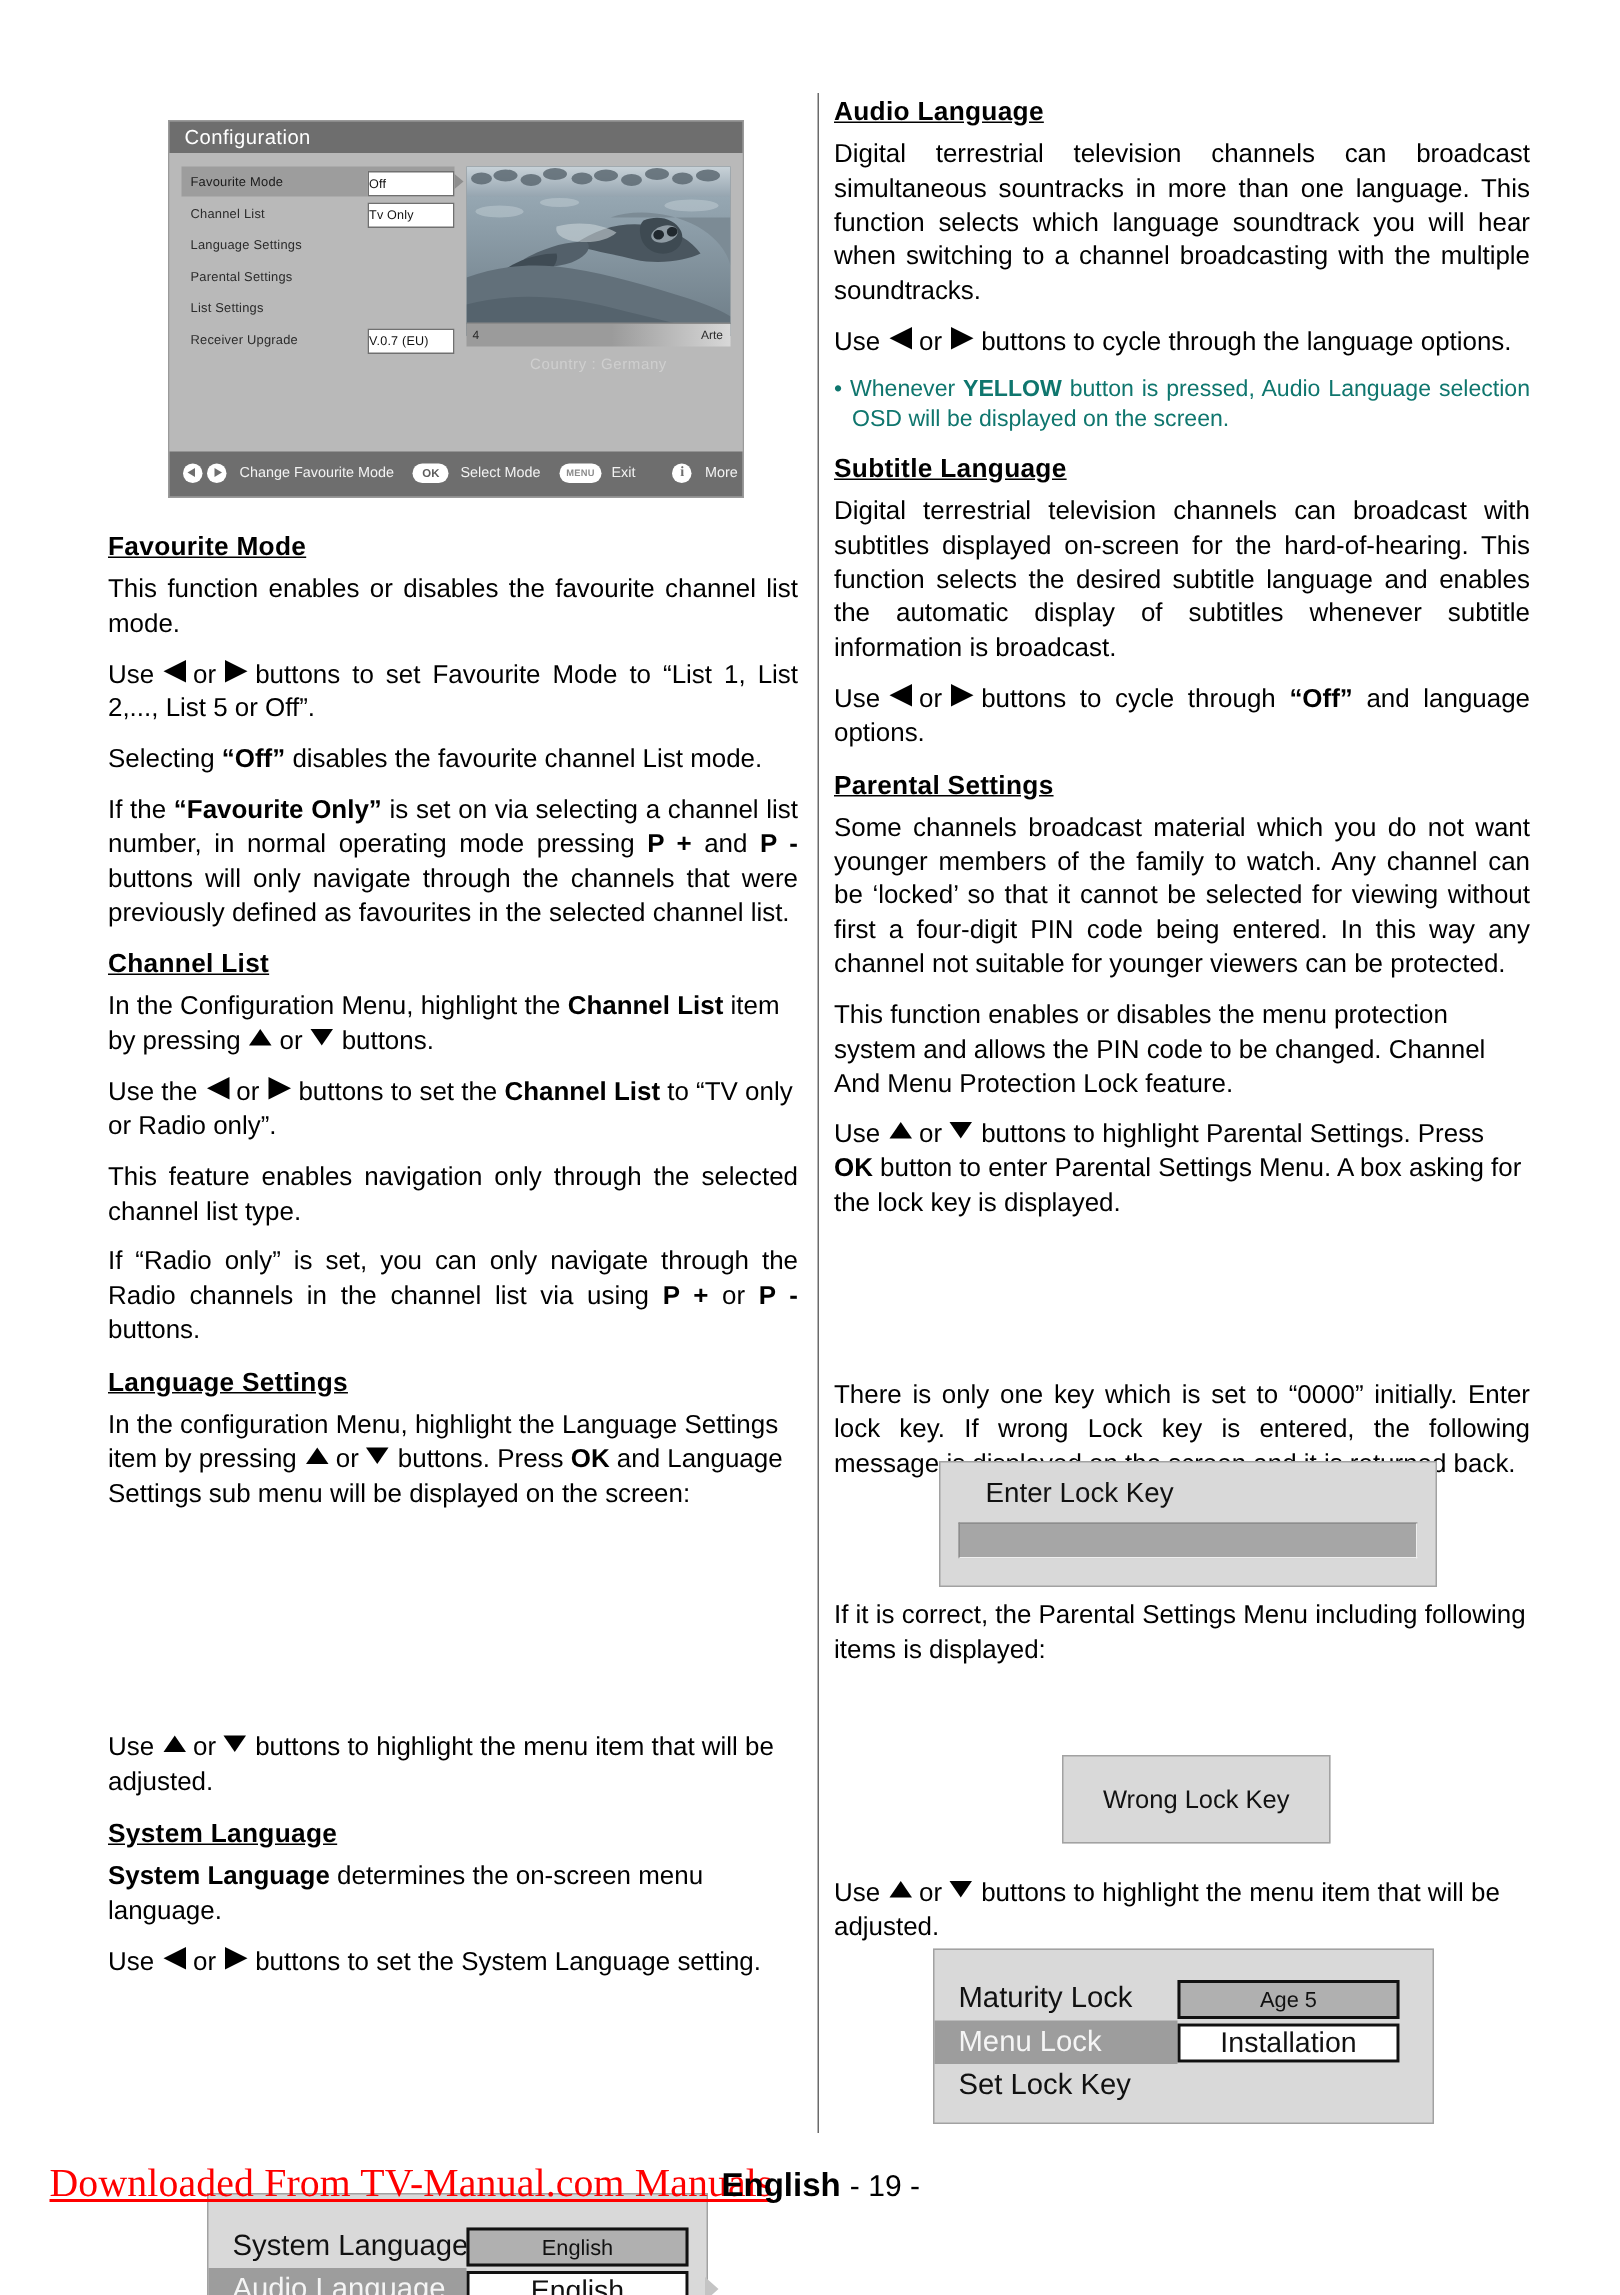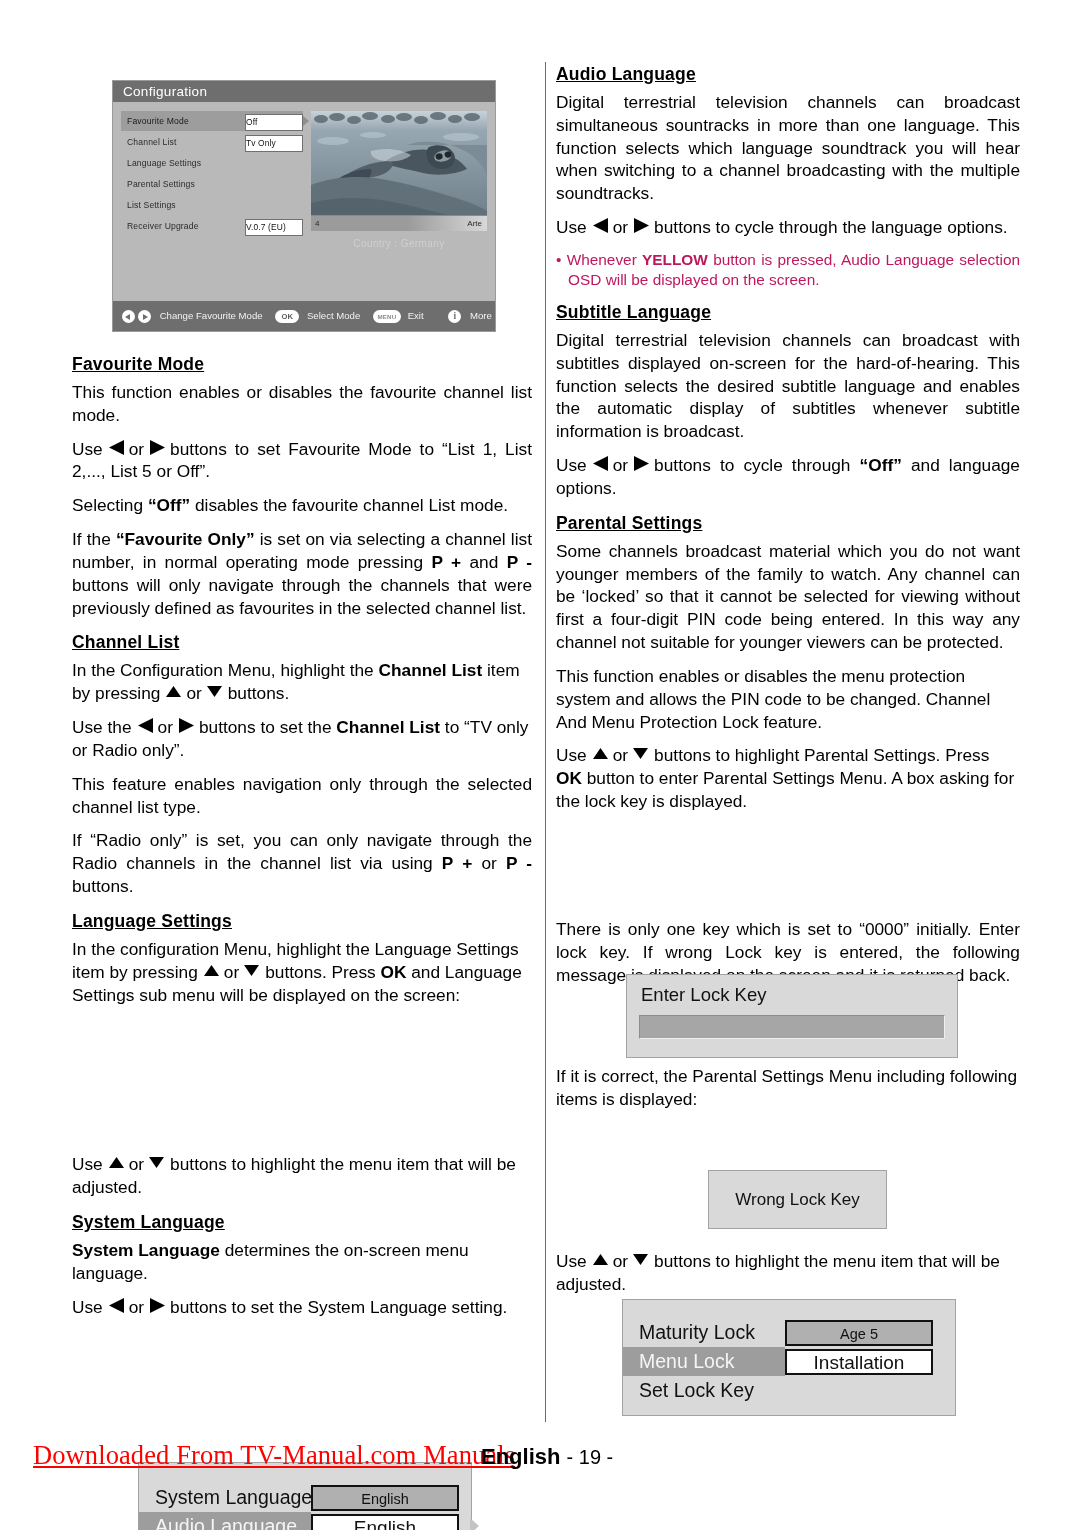--- a/index.html
+++ b/index.html
@@ -28,21 +28,21 @@
   p.body{
     font-size:17.3px;line-height:1.32;margin:0 0 11px 0;
     text-align:justify;
     -webkit-hyphens:none;hyphens:none;
     word-spacing:0px;
   }
   p.body.nojust{text-align:left;}
   p.body b{font-weight:bold;}
   p.note{
     font-size:15.4px;line-height:1.3;margin:0 0 10px 0;
-    color:#be185d;text-align:justify;padding-left:12px;text-indent:-12px;
+    color:#0f766e;text-align:justify;padding-left:12px;text-indent:-12px;
   }
   p.note b{font-weight:bold;}
 
   
   .k{display:inline-block;vertical-align:-1px;line-height:0;}
   .k svg{display:block;}
   .kl{margin:0 3px 0 4px;}
   .kr{margin:0 4px 0 3px;}
 
   
@@ -139,21 +139,21 @@
   }
 
   
   #lang-box{position:absolute;left:66px;top:1110px;width:332px;height:122px;}
   #lang-box .inner{padding:20px 0 0 0;}
   #lang-box .dlg-label{width:172px;font-size:19.5px;}
   #lang-box .dlg-field{width:148px;}
 
   
   #enterlock-box{position:absolute;left:70px;top:912px;width:330px;height:82px;}
-  .lockkey-title{font-size:18.5px;color:#111;padding:9px 0 0 14px;}
+  .lockkey-title{font-size:18.5px;color:#111;padding:9px 0 0 14px;margin-left:16px;}
   .lockkey-input{
     margin:9px 12px 0 12px;height:22px;background:#a6a6a6;
     border-top:1px solid #8d8d8d;border-left:1px solid #8d8d8d;
     border-right:1px solid #efefef;border-bottom:1px solid #efefef;
   }
 
   
   #wronglock-box{
     position:absolute;left:152px;top:1108px;width:177px;height:57px;
     display:flex;align-items:center;justify-content:center;

